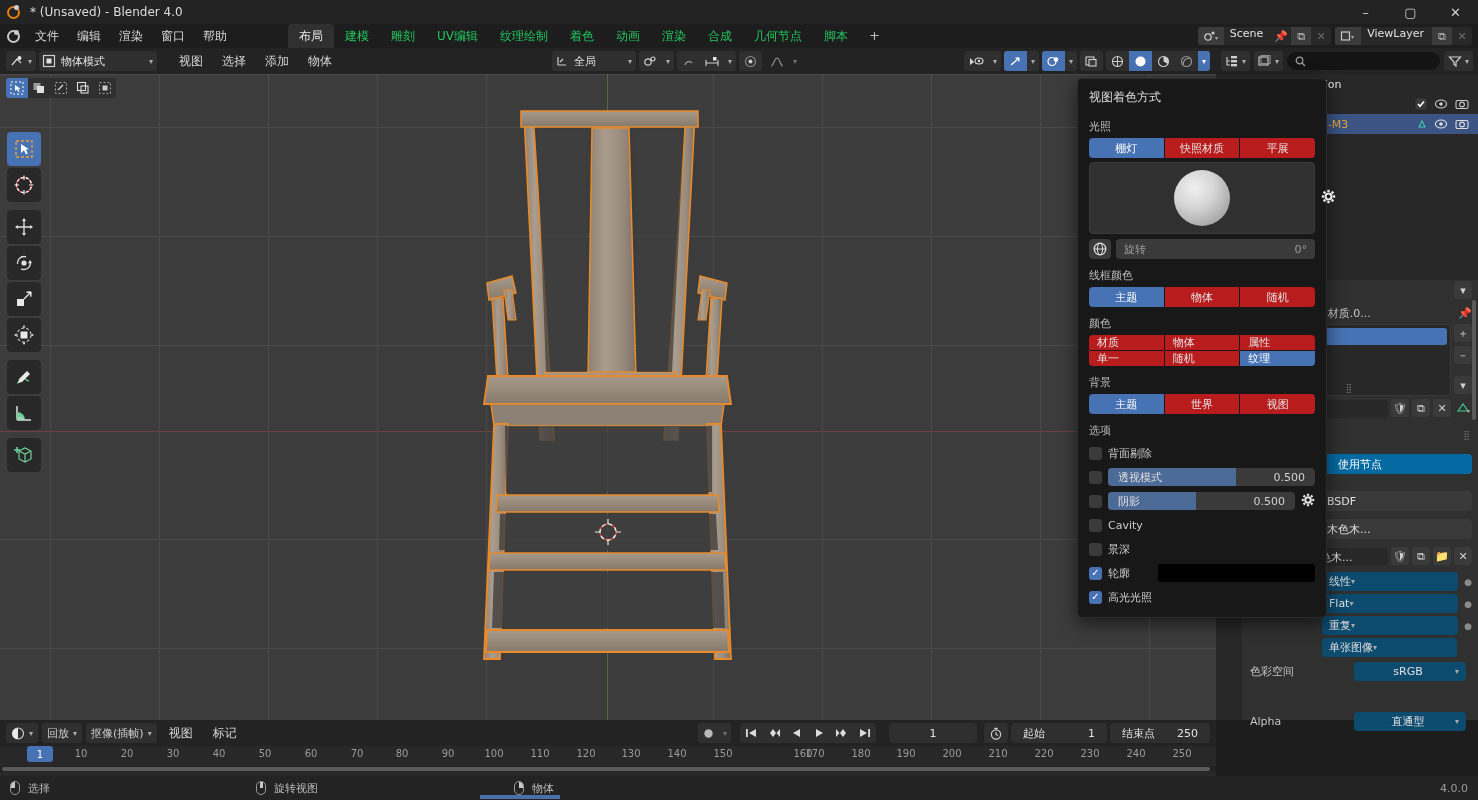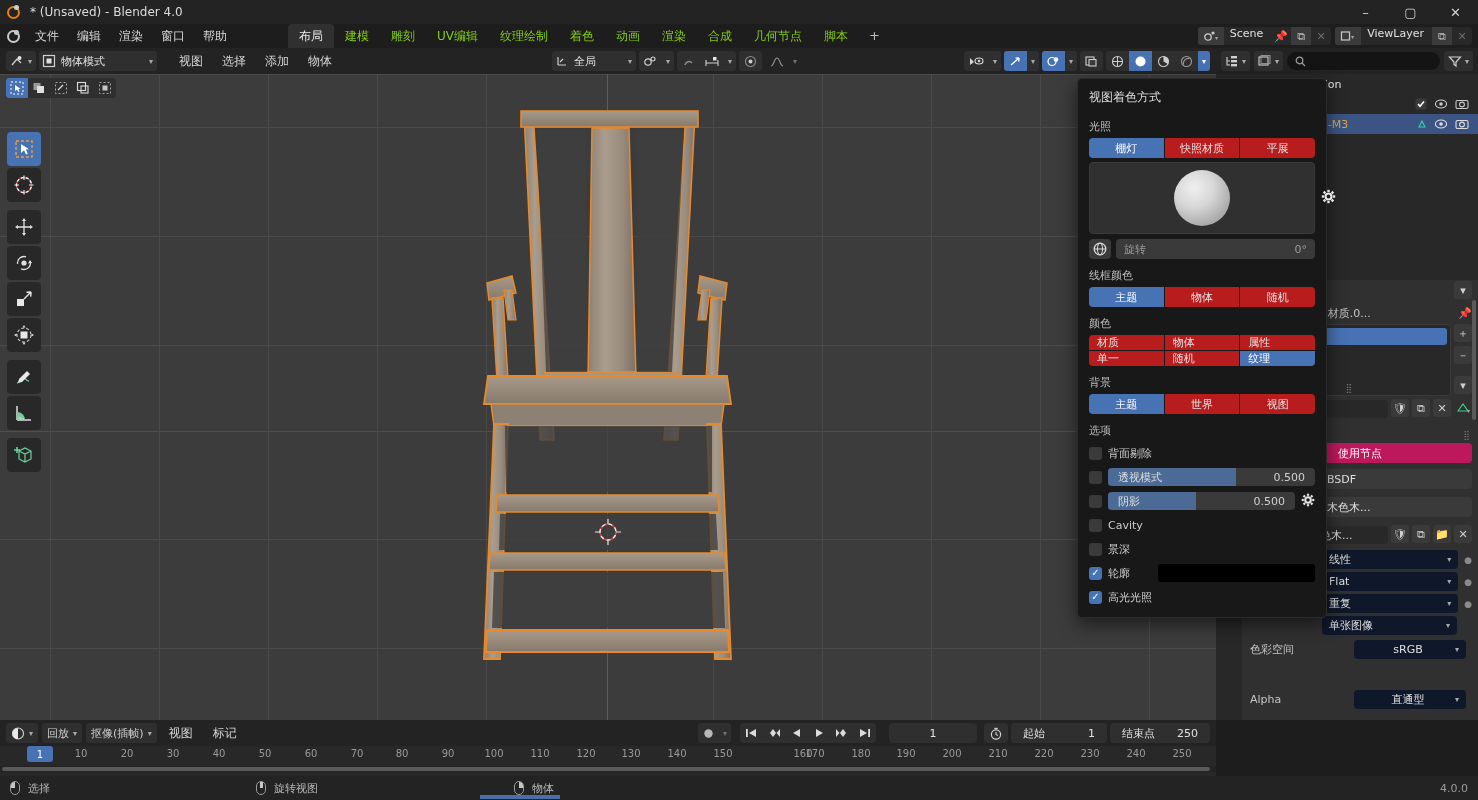--- a/index.html
+++ b/index.html
@@ -33,21 +33,21 @@
   .topbar {
     position: absolute; top: 24px; left: 0; width: 1478px; height: 24px;
     background: #1d1d1d; display: flex; align-items: center;
   }
   .bl-icon { width: 26px; height: 22px; display:flex; align-items:center; justify-content:center; }
   .bl-icon .r { width:13px; height:13px; border-radius:50%; border:2px solid #c8c8c8; position:relative;}
   .bl-icon .r:after { content:''; position:absolute; right:-1px; top:-2px; width:5px;height:5px;
      border-radius:50%; background:#c8c8c8; }
   .menu-item { padding: 0 9px; height: 22px; line-height: 22px; font-size: 12px; color: #d6d6d6; border-radius:3px;}
   .ws-tabs { display:flex; align-items:flex-end; height:24px; margin-left: 12px; padding-left: 40px; }
-  .ws-tab { padding: 0 11px; height: 24px; line-height:24px; font-size:12px; color:#84cc16; }
+  .ws-tab { padding: 0 11px; height: 24px; line-height:24px; font-size:12px; color:#22c55e; }
   .ws-tab.active { background:#303030; color:#e8e8e8; border-radius: 4px 4px 0 0;}
   .ws-plus { padding: 0 10px; color:#bdbdbd; font-size: 13px; line-height:24px;}
   .topbar-right { margin-left:auto; display:flex; align-items:center; gap:4px; padding-right:6px; }
 
   .fieldbox { display:flex; height:18px; background:#282828; border-radius:3px; overflow:hidden; }
   .fb-pre { width:26px; height:18px; background:#3b3b3b; display:flex; align-items:center; justify-content:center;}
   .fb-name { padding: 0 8px 0 6px; font-size:11px; color:#e0e0e0; }
   .fb-ico { width:20px; height:18px; display:flex;align-items:center;justify-content:center;color:#b9b9b9;font-size:11px;}
   .fb-ico.btn { background:#3b3b3b; }
   .fb-ico.dim { color:#6b6b6b; }
@@ -152,27 +152,27 @@
      color:#c8c8c8; }
   .pslot-area { margin: 2px 6px; height:72px; background:#282828; border:1px solid #3a3a3a; border-radius:4px;
      position:relative; }
   .pslot { height:17px; margin:3px; background:#4772b3; border-radius:3px; display:flex; align-items:center;
      padding-left:7px; font-size:11px; color:#fff;}
   .sq-btn { width:18px; height:18px; background:#3a3a3a; border-radius:3px; display:flex;
      align-items:center; justify-content:center; color:#d0d0d0; font-size:11px; margin-bottom:2px;}
   .prow { display:flex; align-items:center; gap:3px; padding: 3px 6px; }
   .pfield { flex:1; height:18px; background:#282828; border-radius:4px; display:flex; align-items:center;
      padding: 0 7px; font-size:11px; color:#d8d8d8; gap:5px;}
-  .pbtn-blue { margin: 3px 6px; height:20px; background:#be185d; border-radius:4px; display:flex;
+  .pbtn-blue { margin: 14px 6px; height:20px; background:#0369a1; border-radius:4px; display:flex;
      align-items:center; justify-content:center; font-size:11px; color:#fff;}
   .pnode { margin:3px 6px 3px 30px; height:20px; background:#3a3a3a; border-radius:4px; display:flex;
      align-items:center; gap:7px; padding-left:10px; font-size:11px; color:#e0e0e0;}
   .nd { width:7px;height:7px;border-radius:50%; }
-  .pdd { height:19px; background:#0f172a; border-radius:4px; display:flex; align-items:center;
-     justify-content:space-between; padding: 0 7px; font-size:11px; color:#e0e0e0;}
+  .pdd { height:19px; background:#0c4a6e; border-radius:4px; display:flex; align-items:center;
+     justify-content:flex-start; padding: 0 7px; font-size:11px; color:#e0e0e0;}
   .plabel { font-size:11px; color:#c4c4c4; }
 
   
   .timeline { position:absolute; left:0; top:720px; width:1216px; height:56px; background:#282828; }
   .tl-header { height:26px; background:#232323; display:flex; align-items:center; gap:4px; padding: 0 6px;}
   .tl-ruler { position:absolute; left:0; top:26px; width:1216px; height:30px; }
   .tick { position:absolute; top:2px; font-size:10px; color:#9a9a9a; transform:translateX(-50%); }
   .playhead { position:absolute; top:0; width:26px; height:16px; background:#4772b3; border-radius:3px;
      display:flex; align-items:center; justify-content:center; font-size:10px; color:#fff; }
   .tl-btn { height:20px; background:#2f2f2f; border-radius:3px; display:flex; align-items:center;

